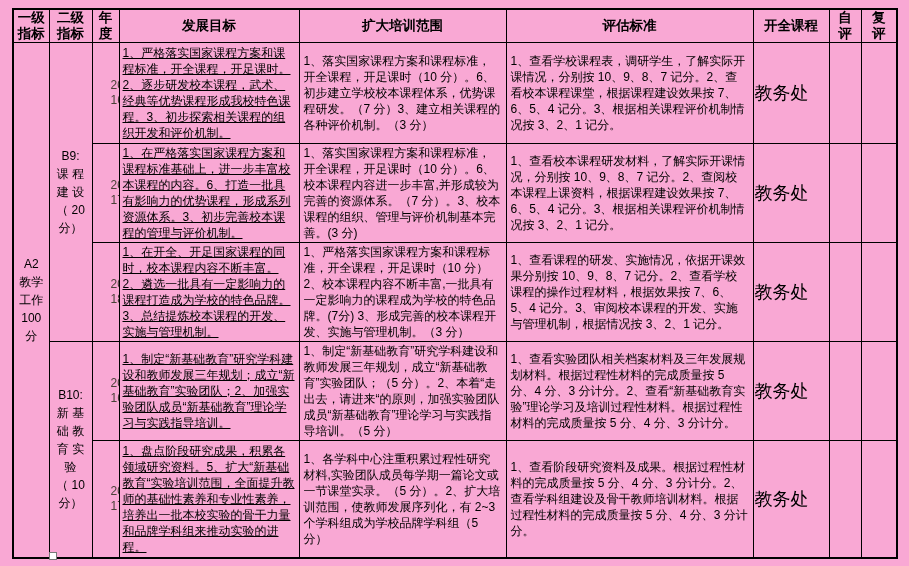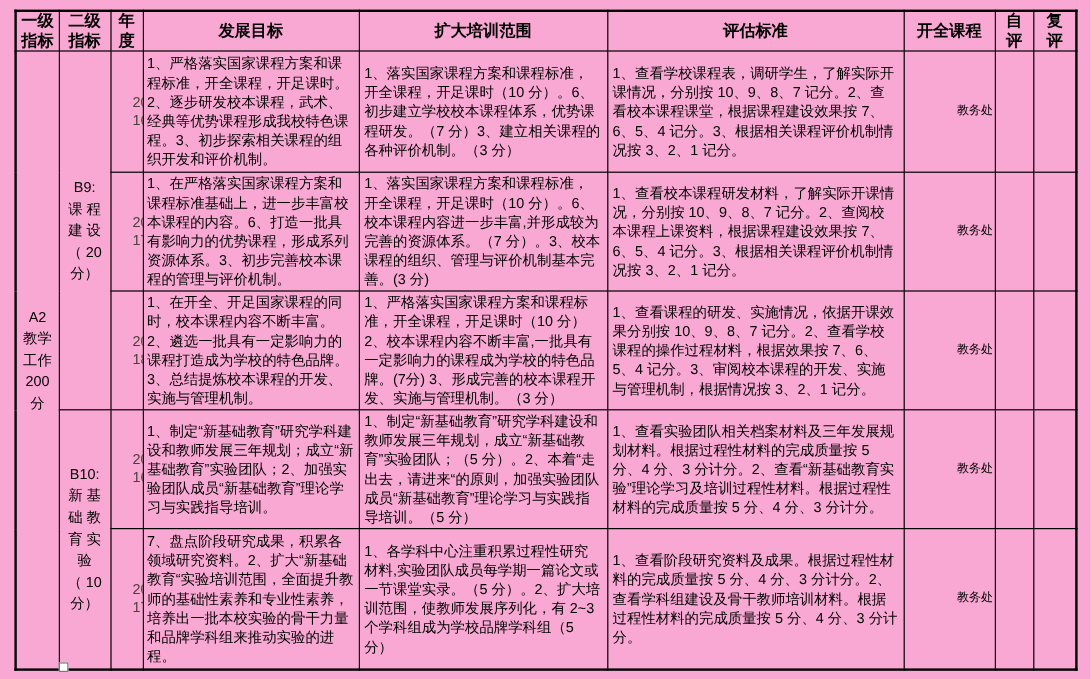--- a/index.html
+++ b/index.html
@@ -28,27 +28,27 @@
   }
   .eval td { font-size:12px; line-height:16px; }
 
   tr.rh0 { height:32px; }
   tr.rh1 { height:101px; }
   tr.rh2 { height:98px; }
   tr.rh3 { height:98px; }
   tr.rh4 { height:96px; }
   tr.rh5 { height:117px; }
 
-  td.txt    { text-align:left; padding:1px 3px; }
+  td.txt    { text-align:left; padding:1px 3px;text-decoration:underline; }
   td.txt2   { text-align:left; padding:1px 4px; }
   td.center { text-align:center; }
   td.pre    { white-space:pre-line; text-align:center; }
   td.indicator { font-size:12px; line-height:18px; padding:4px 2px;text-align:center; }
   td.year   { font-size:12px; line-height:15px; color:#4a4038; padding:0 18px; }
-  td.dept   { font-size:10px; text-align:right; }
+  td.dept   { font-size:18px; text-align:left; }
 
   .anchor-handle {
     position:absolute; left:49px; top:552px;
     width:6px; height:6px;
     border:1px solid #7a7a7a; background:#fff;
   }
 </style>
 </head>
 <body>
 
@@ -82,21 +82,21 @@
       <th>自
 评</th>
       <th>复
 评</th>
     </tr>
 
     <tr class="rh1">
       <td class="pre indicator" rowspan="5">A2
 教学
 工作
-200
+100
 分</td>
       <td class="pre indicator" rowspan="3">B9:
 课 程
 建 设
 （ 20
 分）</td>
       <td class="pre year">20
 16</td>
       <td class="txt">1、严格落实国家课程方案和课程标准，开全课程，开足课时。2、逐步研发校本课程，武术、经典等优势课程形成我校特色课程。3、初步探索相关课程的组织开发和评价机制。</td>
       <td class="txt2">1、落实国家课程方案和课程标准，开全课程，开足课时（10 分）。6、初步建立学校校本课程体系，优势课程研发。（7 分）3、建立相关课程的各种评价机制。（3 分）</td>
@@ -142,21 +142,21 @@
       <td class="txt2">1、制定“新基础教育”研究学科建设和教师发展三年规划，成立“新基础教育”实验团队；（5 分）。2、本着“走出去，请进来“的原则，加强实验团队成员“新基础教育”理论学习与实践指导培训。（5 分）</td>
       <td class="txt2">1、查看实验团队相关档案材料及三年发展规划材料。根据过程性材料的完成质量按 5 分、4 分、3 分计分。2、查看“新基础教育实验”理论学习及培训过程性材料。根据过程性材料的完成质量按 5 分、4 分、3 分计分。</td>
       <td class="dept">教务处</td>
       <td class="center"></td>
       <td class="center"></td>
     </tr>
 
     <tr class="rh5">
       <td class="pre year">20
 17</td>
-      <td class="txt">7、盘点阶段研究成果，积累各领域研究资料。2、扩大“新基础教育“实验培训范围，全面提升教师的基础性素养和专业性素养，培养出一批本校实验的骨干力量和品牌学科组来推动实验的进程。</td>
+      <td class="txt">1、盘点阶段研究成果，积累各领域研究资料。5、扩大“新基础教育“实验培训范围，全面提升教师的基础性素养和专业性素养，培养出一批本校实验的骨干力量和品牌学科组来推动实验的进程。</td>
       <td class="txt2">1、各学科中心注重积累过程性研究材料,实验团队成员每学期一篇论文或一节课堂实录。（5 分）。2、扩大培训范围，使教师发展序列化，有 2~3 个学科组成为学校品牌学科组（5 分）</td>
       <td class="txt2">1、查看阶段研究资料及成果。根据过程性材料的完成质量按 5 分、4 分、3 分计分。2、查看学科组建设及骨干教师培训材料。根据过程性材料的完成质量按 5 分、4 分、3 分计分。</td>
       <td class="dept">教务处</td>
       <td class="center"></td>
       <td class="center"></td>
     </tr>
   </tbody>
     </table>
 
   <div class="anchor-handle"></div>

